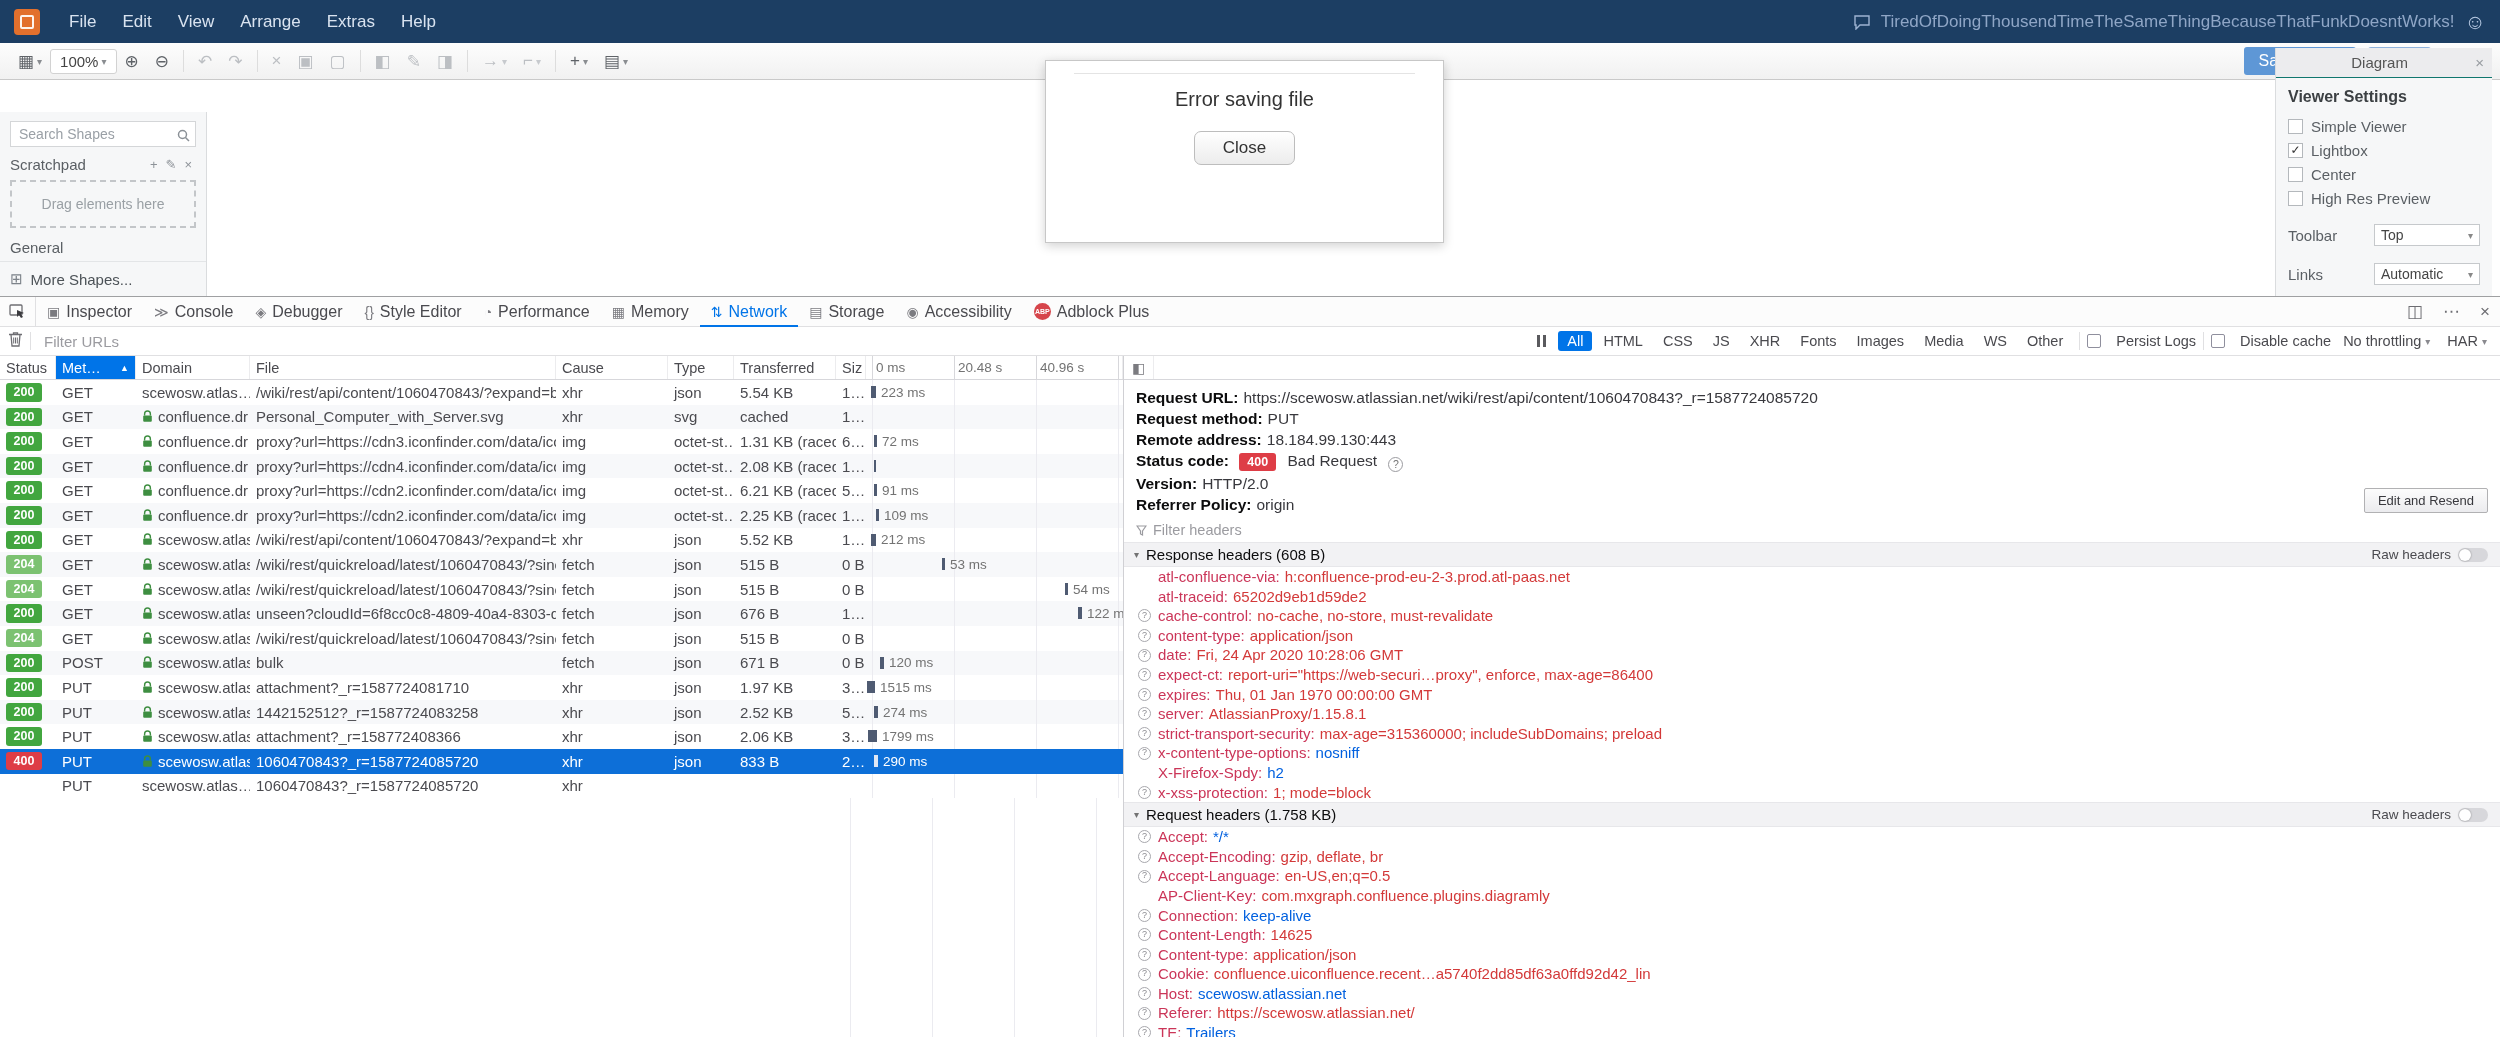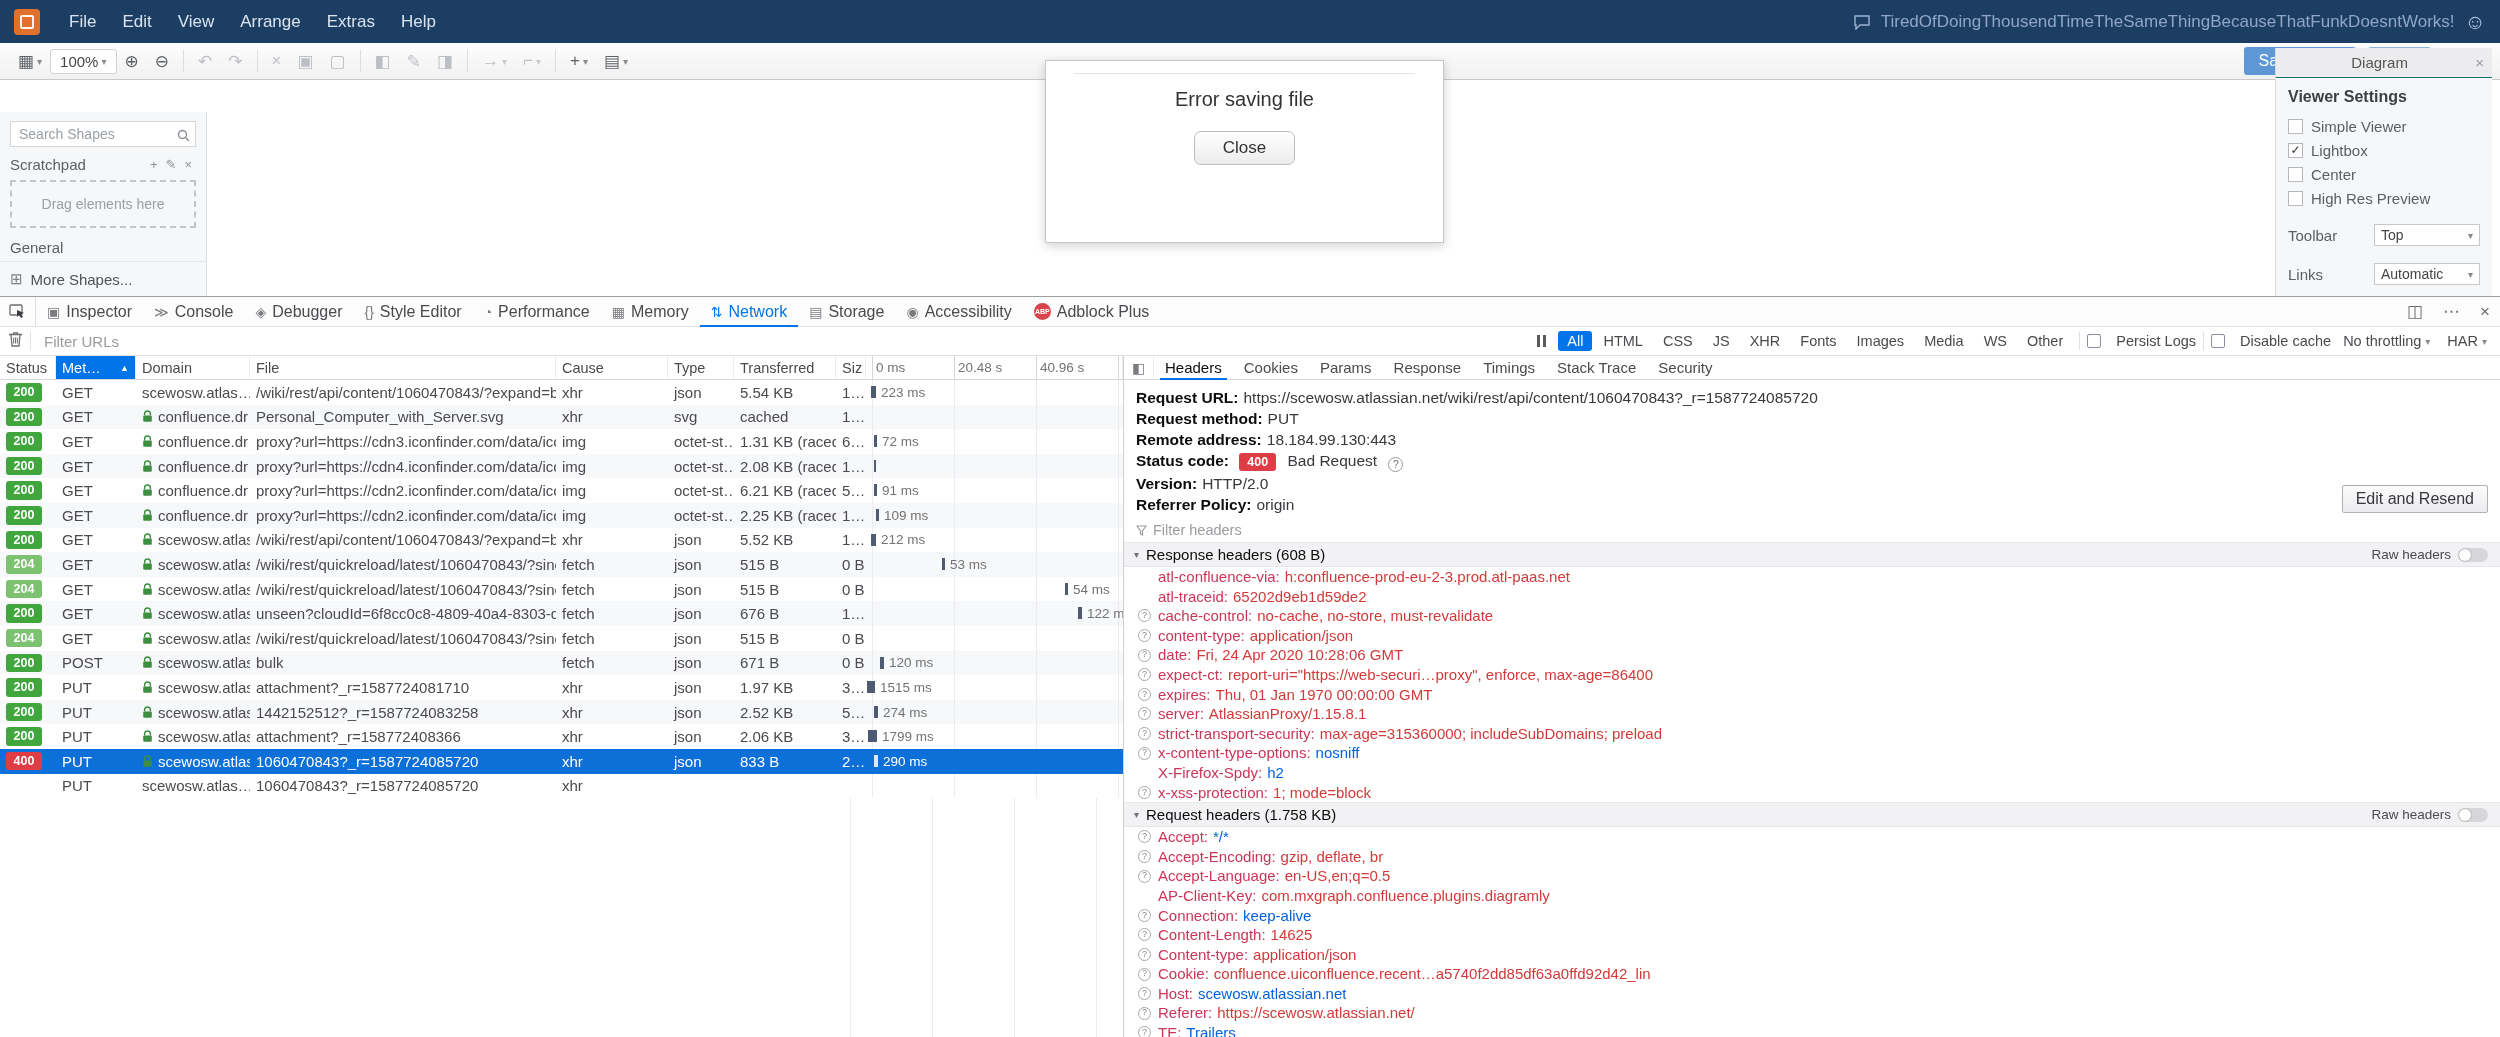--- a/index.html
+++ b/index.html
@@ -145,21 +145,21 @@
   .dtab.sel { color:#0c0c0d; }
   .dtab.sel::after { content:""; position:absolute; left:6px; right:6px; bottom:-1px; height:2px; background:var(--accent); }
   #detail-scroll { flex:1; overflow:hidden; }
 
   #summary { position:relative; padding:7px 12px 4px; line-height:21px; font-size:15.5px; color:#38383d; }
   #summary b { color:#0c0c0d; margin-right:5px; }
   .badge400 { background:var(--status-err); color:#fff; border-radius:3px; padding:2px 8px; font-size:12.5px; font-weight:bold; margin:0 7px 0 1px; }
   .qi { display:inline-flex; width:15px; height:15px; border:1px solid #9b9ba0; border-radius:50%; color:#737373; font-size:10.5px;
         align-items:center; justify-content:center; vertical-align:-2px; margin-left:7px; }
   #edit-resend { position:absolute; right:12px; bottom:6px; border:1px solid #b1b1b3; border-radius:2px;
-                 background:linear-gradient(#fcfcfc,#ebebee); padding:4px 13px; font-size:16px; color:#38383d; cursor:pointer; font-family:inherit; }
+                 background:linear-gradient(#fcfcfc,#ebebee); padding:4px 13px; font-size:13px; color:#38383d; cursor:pointer; font-family:inherit; }
   #hdr-filter { display:flex; align-items:center; padding:3px 12px 4px; }
   #hdr-filter input { border:none; outline:none; font-family:inherit; font-size:14.5px; color:#333; width:320px; }
   #hdr-filter input::placeholder { color:#9b9ba0; }
 
   .hsec { height:25px; background:#f2f2f4; display:flex; align-items:center; padding:0 12px 0 10px;
           border-top:1px solid #e7e7ea; border-bottom:1px solid #e7e7ea; color:#0c0c0d; font-size:15px; }
   .hsec .tw { font-size:10px; color:#737373; margin-right:7px; }
   .hsec .grow { flex:1; }
   .raw-lbl { font-size:13.5px; color:#4a4a4f; margin-right:7px; }
   .switch { width:30px; height:14px; border-radius:7px; background:#d7d7db; position:relative; cursor:pointer; flex:none; }
@@ -895,29 +895,20 @@
             </div>
           </div>
         <div class="net-filler">
             <div class="grid"></div>
           </div>
       </div>
 
       <div id="net-details">
         <div id="detail-tabs">
           <span class="dtl-ic">◧</span>
-          <div id="dtab-list" style="display:flex;align-items:stretch;">
-              <div class="dtab sel">Headers</div>
-              <div class="dtab">Cookies</div>
-              <div class="dtab">Params</div>
-              <div class="dtab">Response</div>
-              <div class="dtab">Timings</div>
-              <div class="dtab">Stack Trace</div>
-              <div class="dtab">Security</div>
-            </div>
         </div>
         <div id="detail-scroll">
 
           <div id="summary">
             <div class="sline"><b>Request URL:</b><span>https://scewosw.atlassian.net/wiki/rest/api/content/1060470843?_r=1587724085720</span></div>
             <div class="sline"><b>Request method:</b><span>PUT</span></div>
             <div class="sline"><b>Remote address:</b><span>18.184.99.130:443</span></div>
             <div class="sline">
               <b>Status code:</b>
               <span class="badge400">400</span>

